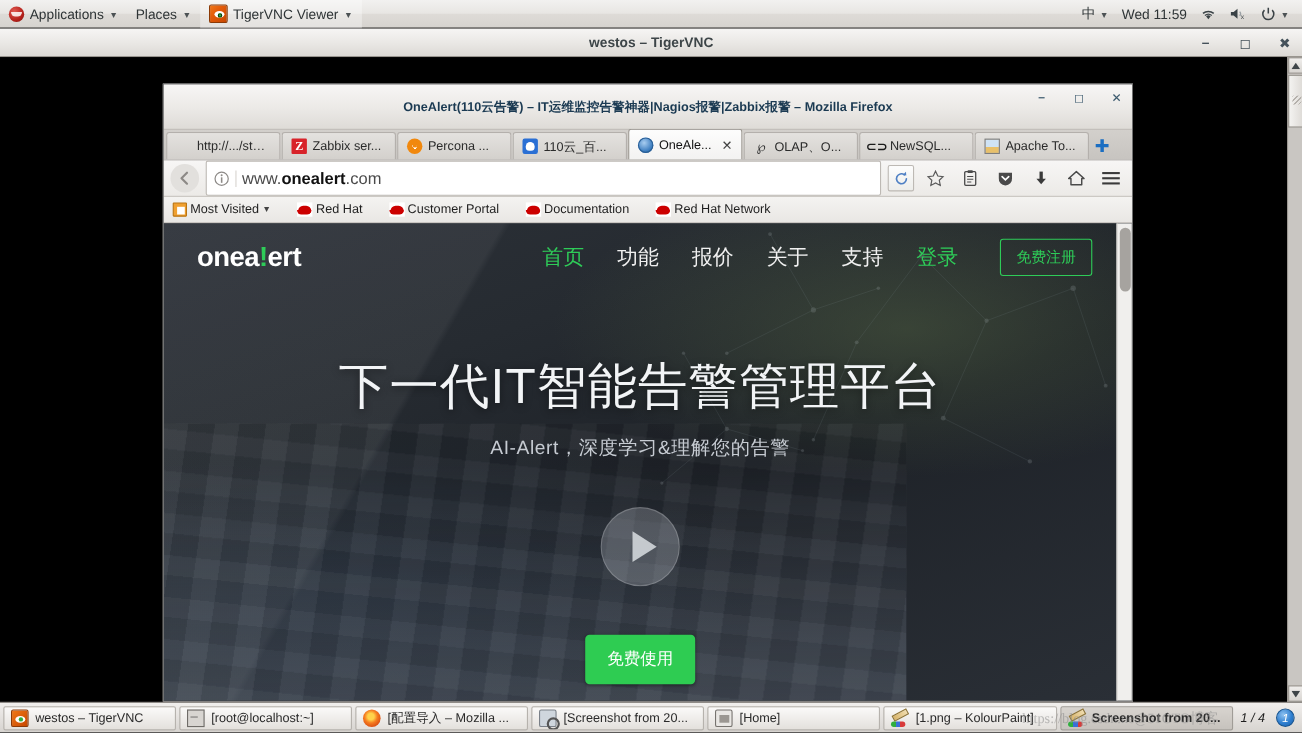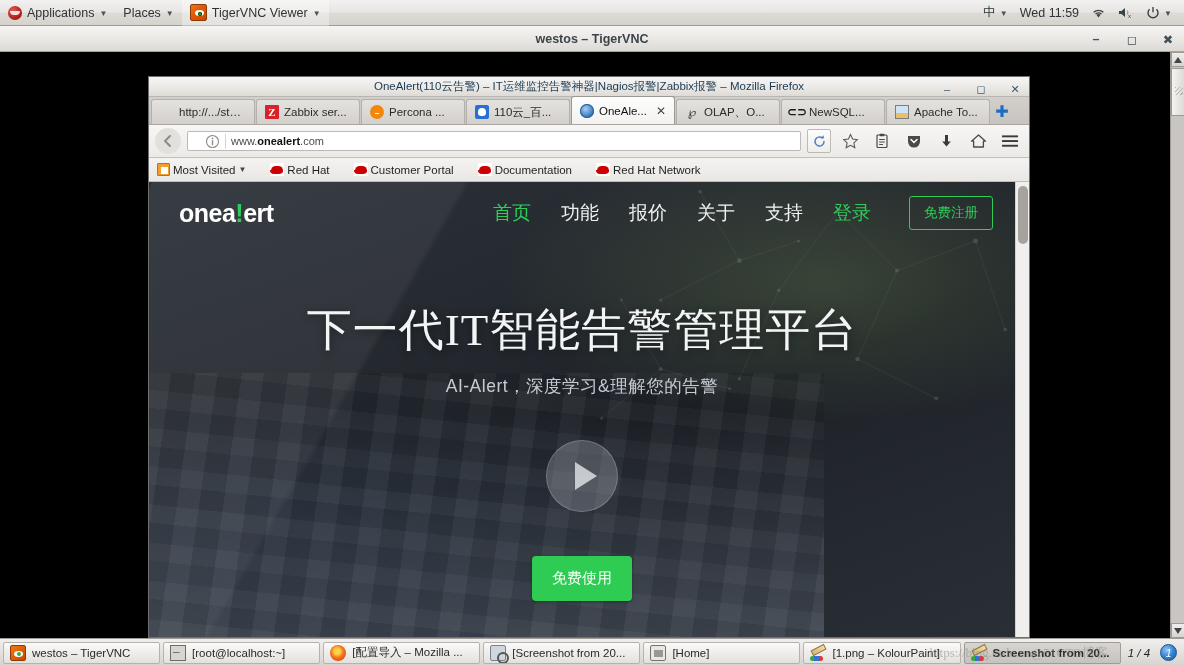--- a/index.html
+++ b/index.html
@@ -96,25 +96,25 @@
 
   
   #firefox-window {
     position: absolute; left: 148px; top: 24px; width: 882px; height: 562px;
     background: #f3f2f1;
     border: 1px solid #6f6f6f;
     box-shadow: 0 1px 5px rgba(0,0,0,.6);
     display: flex; flex-direction: column;
   }
   #ff-titlebar {
-    height: 20px; flex: none;
+    height: 41px; flex: none;
     background: linear-gradient(to bottom,#f7f6f5 0%,#ebe9e6 55%,#dedbd7 100%);
     border-bottom: 1px solid #b9b5b0;
     display: flex; align-items: center; position: relative;
-    font-size: 11.5px; color: #1b3a52; font-weight: normal;
+    font-size: 11.5px; color: #1b3a52; font-weight: bold;
   }
   #ff-title { position:absolute; left:0; right:0; text-align:center; white-space: nowrap; overflow:hidden; }
   #ff-winbtns { position:absolute; right:6px; top:0; height:24px; display:flex; align-items:center; gap:18px; z-index:2;}
   #ff-winbtns .wbtn { color:#3c5a6e; font-size:11px; }
 
   
   #ff-tabstrip {
     height: 28px; flex: none;
     background: linear-gradient(to bottom,#d3d0cc,#c7c4c0);
     display: flex; align-items: flex-end; padding: 0 2px;
@@ -169,24 +169,24 @@
   
   #ff-navbar {
     height: 33px; flex: none;
     background: linear-gradient(to bottom,#f7f6f5,#eceae7);
     border-bottom: 1px solid #c3bfba;
     display: flex; align-items: center; padding: 0 6px; gap: 6px;
   }
   .nav-btn { width: 26px; height: 26px; display:flex; align-items:center; justify-content:center; color:#5b5b5b; flex:none; }
   #ff-backbtn { border-radius: 50%; background: #e2e0dd; color:#9b9895; }
   #ff-urlbar {
-    flex: 1 1 auto; height: 20px;
+    flex: 1 1 auto; height: 32px;
     background: #fff; border: 1px solid #bdb9b4; border-radius: 2px;
-    display: flex; align-items: center; padding: 0 17px; gap: 5px;
-    font-size: 11px; color: #4a4a4a; min-width: 0;
+    display: flex; align-items: center; padding: 0 6px; gap: 5px;
+    font-size: 15px; color: #4a4a4a; min-width: 0;
   }
   #ff-urlbar .sep { width:1px; height:15px; background:#d7d4d0; }
   #url-text b { color: #111; font-weight: bold; }
   #ff-reload { width:24px;height:24px;border:1px solid #bdb9b4;border-radius:2px;background:linear-gradient(to bottom,#fdfdfd,#ededea);display:flex;align-items:center;justify-content:center;color:#4f80c4;flex:none;}
   #ff-searchbar {
     width: 162px; height: 22px; flex: none;
     background: #fff; border: 1px solid #bdb9b4; border-radius: 2px;
     display: flex; align-items: center; padding: 0 5px; gap: 5px;
     font-size: 11.5px; color: #8f8d8a;
   }
@@ -268,21 +268,20 @@
   .site-menu-item { font-size: 19px; color: #f0f0f0; white-space: nowrap; }
   .site-menu-item.active { color:#2ecc58; }
   #btn-register {
     border: 1px solid #2ecc58; color:#2ecc58; border-radius: 3px;
     padding: 7px 14px; font-size: 13.5px; white-space: nowrap;
   }
   #hero { position: relative; z-index: 5; text-align:center; padding-top: 56px; }
   #hero h1 {
     font-size: 45px; font-weight: normal; color:#f2f4f6; letter-spacing: 1px;
     text-shadow: 0 2px 8px rgba(0,0,0,.45);
-    font-family: Liberation Serif, serif;
   }
   #hero h2 {
     margin-top: 14px; font-size: 17.5px; font-weight: normal; color:#c6cbd2;
     letter-spacing: .5px;
   }
   #play-button {
     margin: 42px auto 0; width: 72px; height: 72px; border-radius: 50%;
     background: rgba(232,238,245,.22); border: 1px solid rgba(255,255,255,.20);
     display: flex; align-items: center; justify-content: center;
   }

